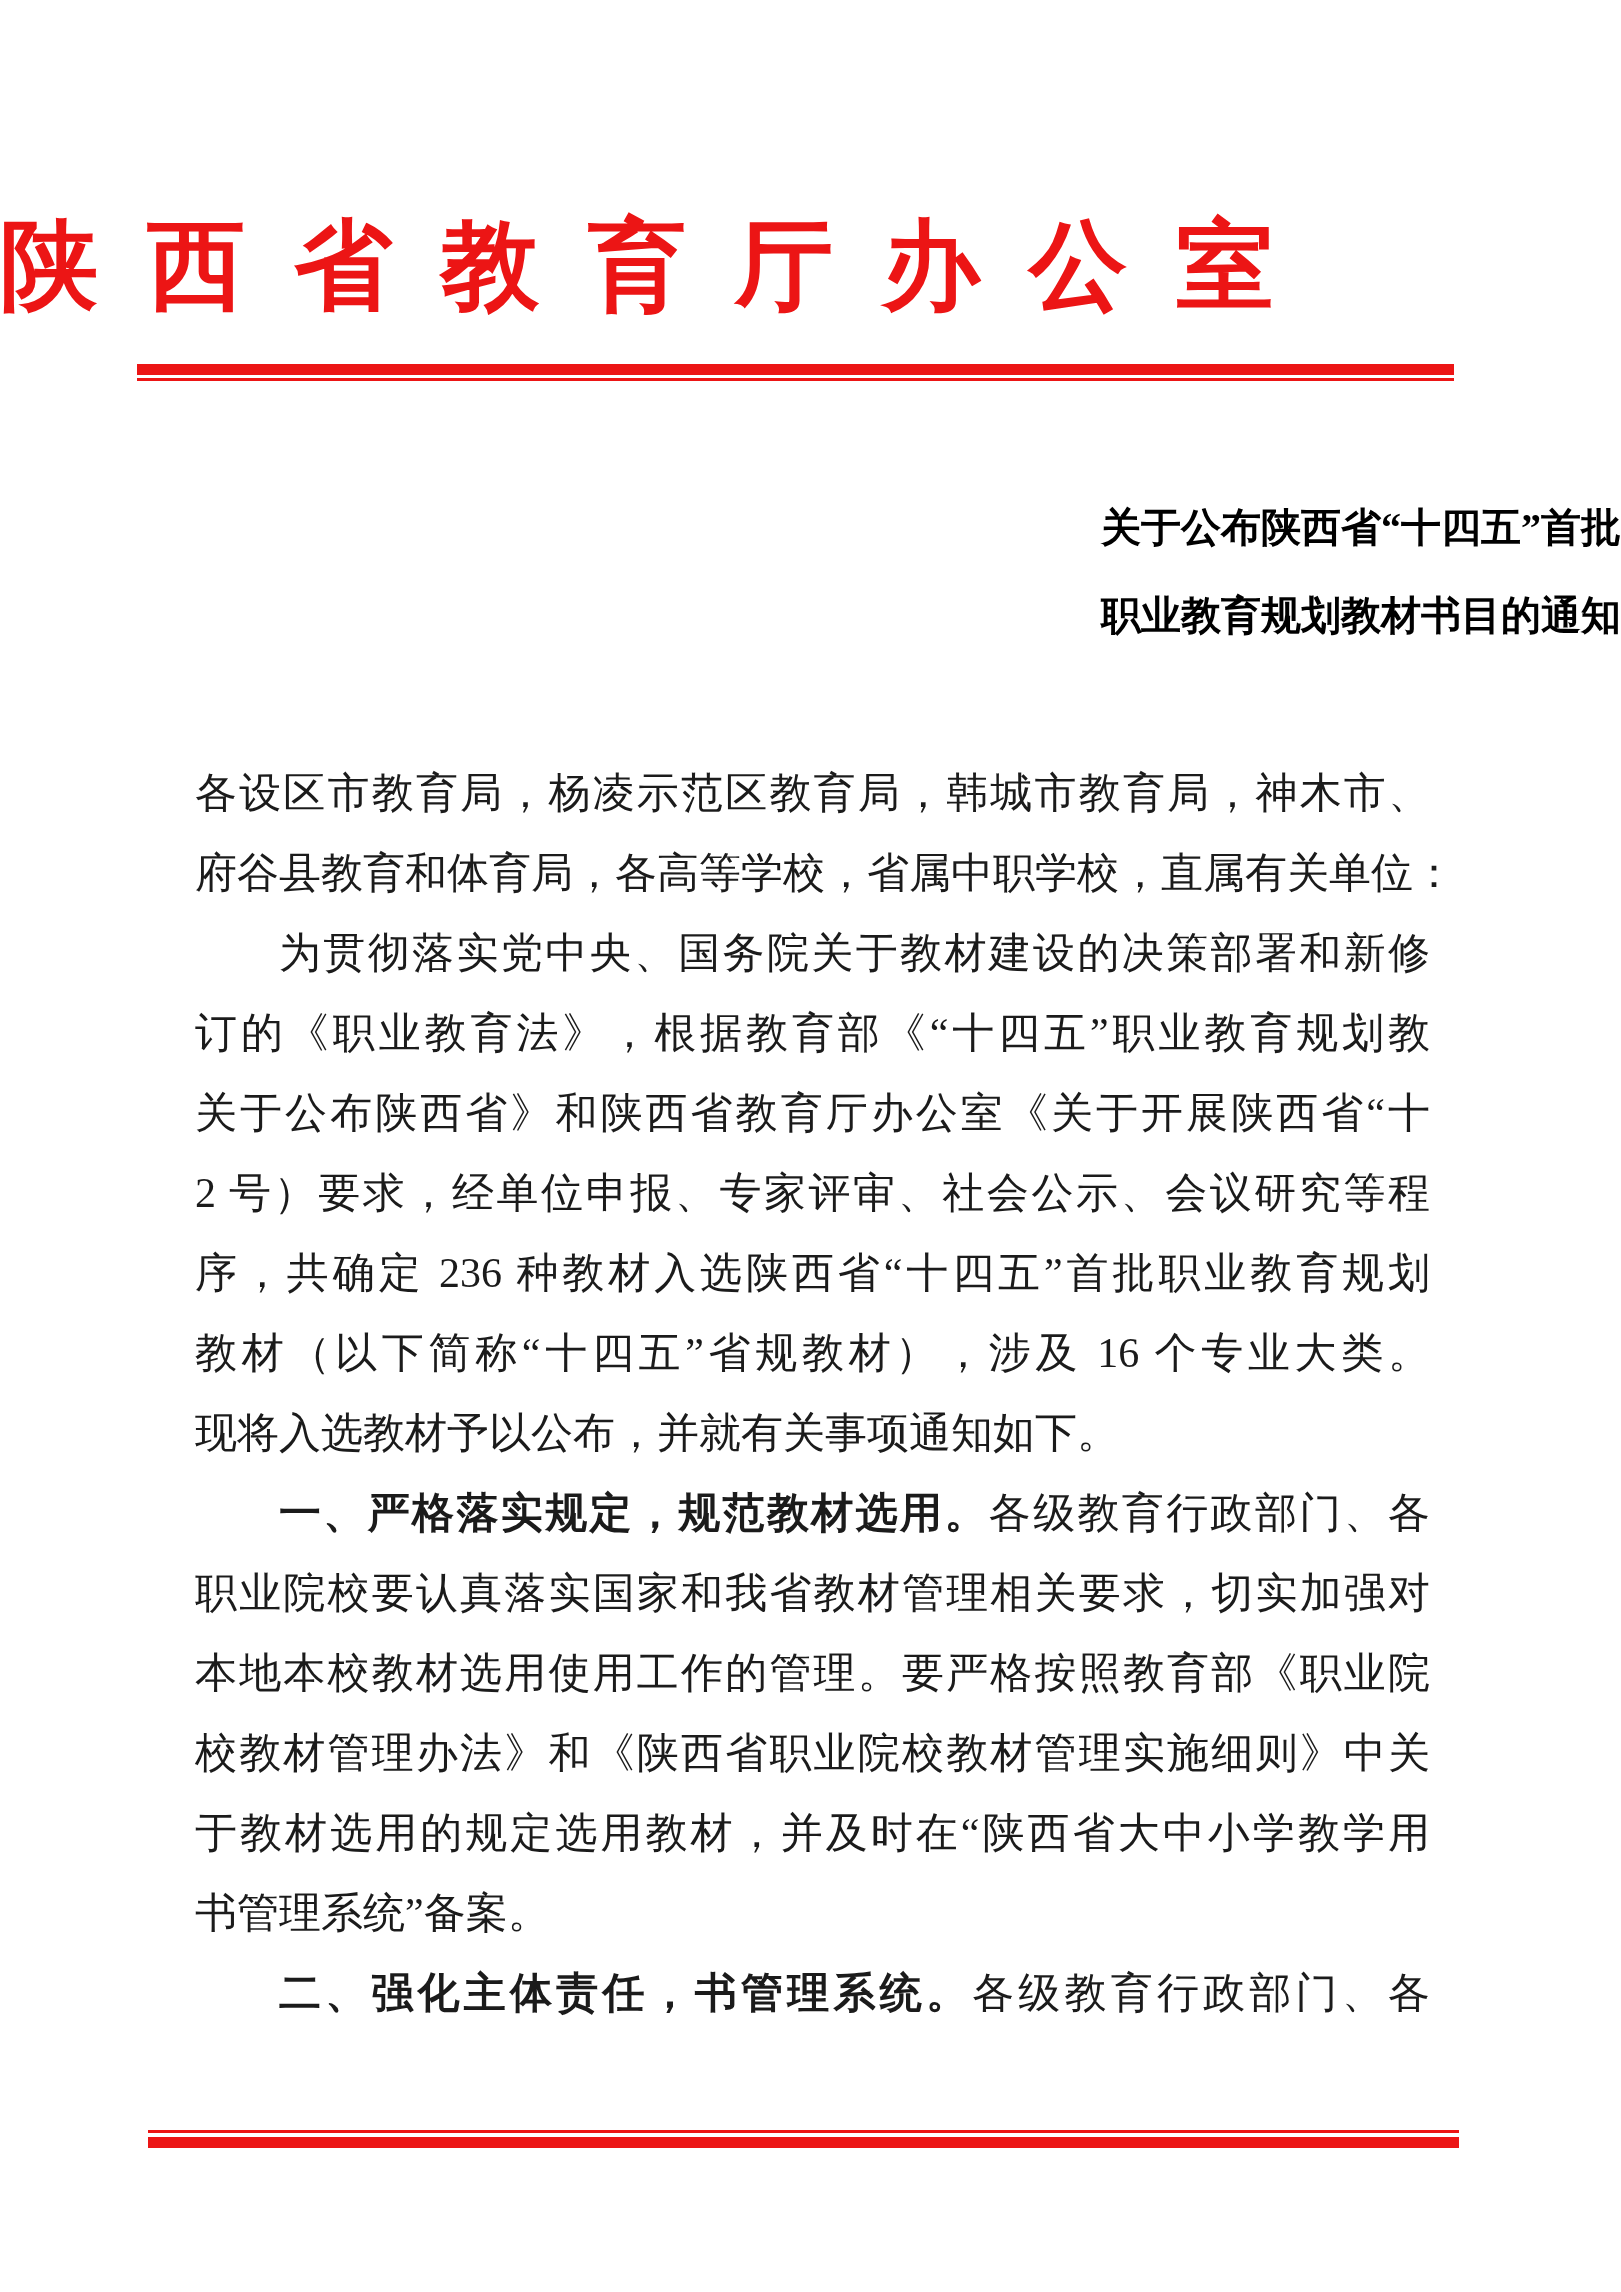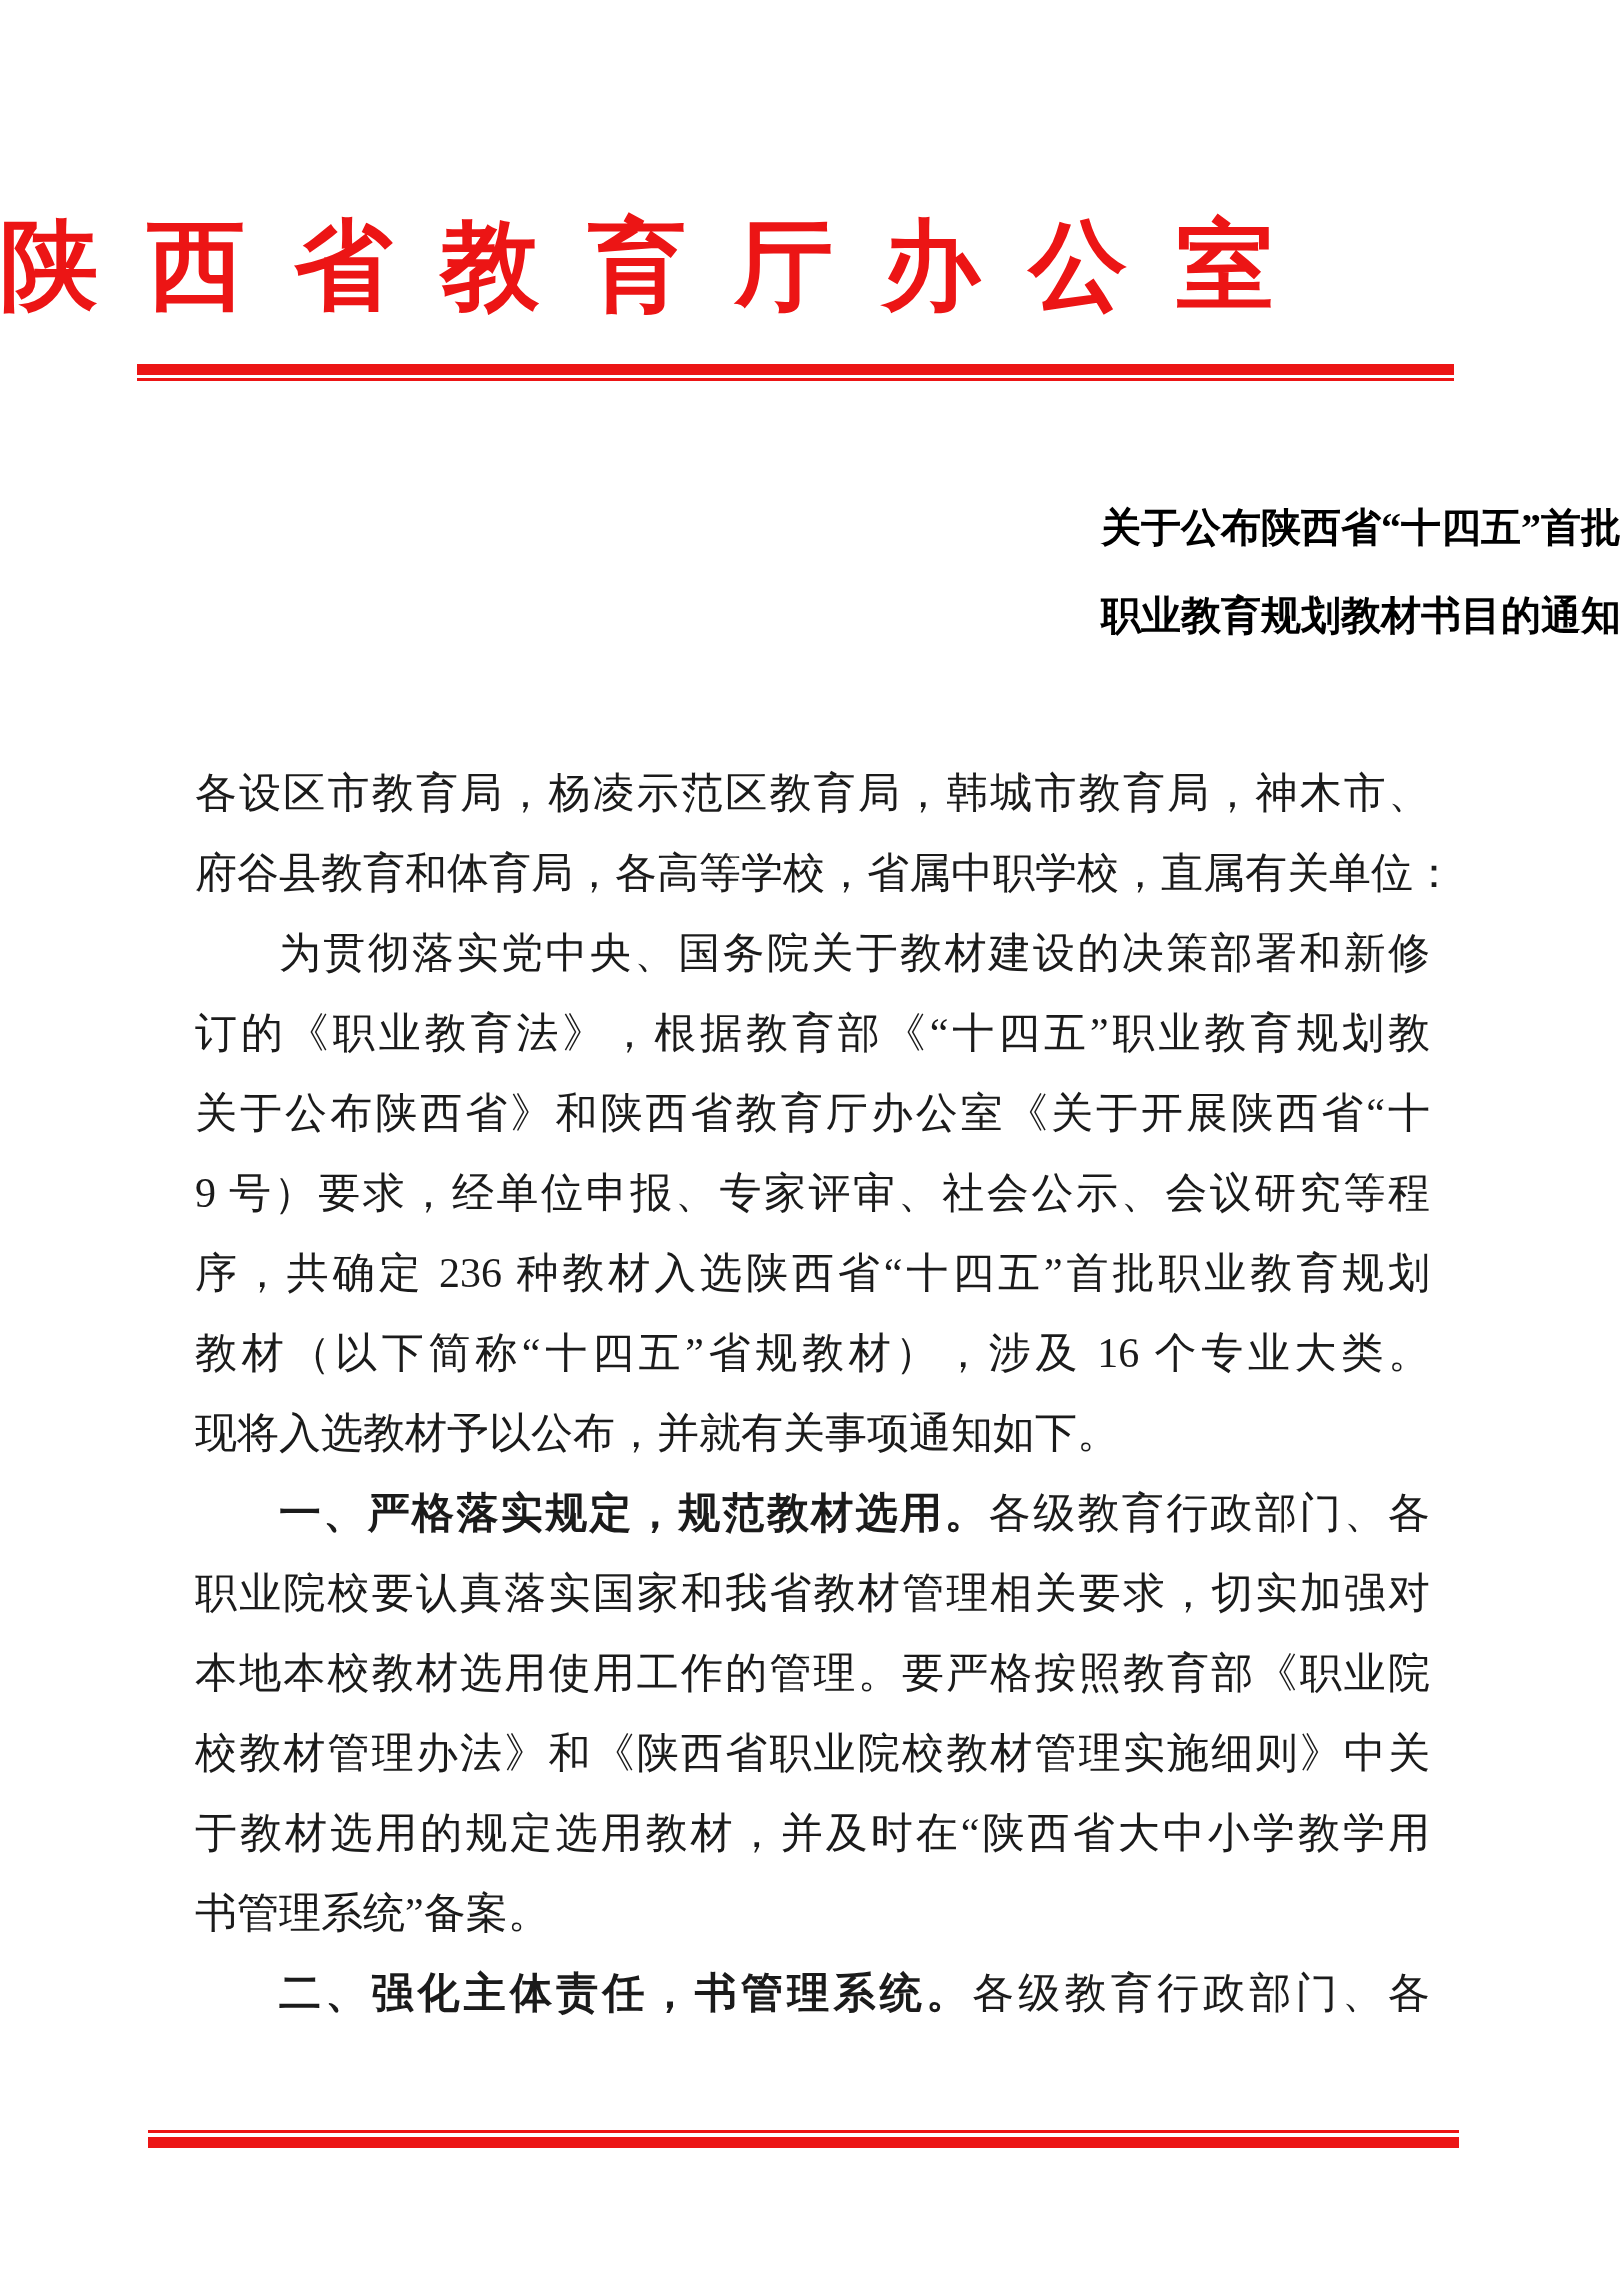--- a/index.html
+++ b/index.html
@@ -61,21 +61,21 @@
   <div>关于公布陕西省“十四五”首批</div>
   <div>职业教育规划教材书目的通知</div>
 </div>
 
 <div class="body-text">
   <div class="line"><span>各设区市教育局，杨凌示范区教育局，韩城市教育局，神木市、</span></div>
   <div class="line"><span>府谷县教育和体育局，各高等学校，省属中职学校，直属有关单位：</span></div>
   <div class="line indent"><span>为贯彻落实党中央、国务院关于教材建设的决策部署和新修</span></div>
   <div class="line"><span>订的《职业教育法》，根据教育部《“十四五”职业教育规划教</span></div>
   <div class="line"><span>关于公布陕西省》和陕西省教育厅办公室《关于开展陕西省“十</span></div>
-  <div class="line"><span>9 号）要求，经单位申报、专家评审、社会公示、会议研究等程</span></div>
+  <div class="line"><span>2 号）要求，经单位申报、专家评审、社会公示、会议研究等程</span></div>
   <div class="line"><span>序，共确定 236 种教材入选陕西省“十四五”首批职业教育规划</span></div>
   <div class="line"><span>教材（以下简称“十四五”省规教材），涉及 16 个专业大类。</span></div>
   <div class="line short"><span>现将入选教材予以公布，并就有关事项通知如下。</span></div>
   <div class="line indent"><span class="b">一、严格落实规定，规范教材选用。</span><span>各级教育行政部门、各</span></div>
   <div class="line"><span>职业院校要认真落实国家和我省教材管理相关要求，切实加强对</span></div>
   <div class="line"><span>本地本校教材选用使用工作的管理。要严格按照教育部《职业院</span></div>
   <div class="line"><span>校教材管理办法》和《陕西省职业院校教材管理实施细则》中关</span></div>
   <div class="line"><span>于教材选用的规定选用教材，并及时在“陕西省大中小学教学用</span></div>
   <div class="line short"><span>书管理系统”备案。</span></div>
   <div class="line indent"><span class="b">二、强化主体责任，书管理系统。</span><span>各级教育行政部门、各</span></div>

